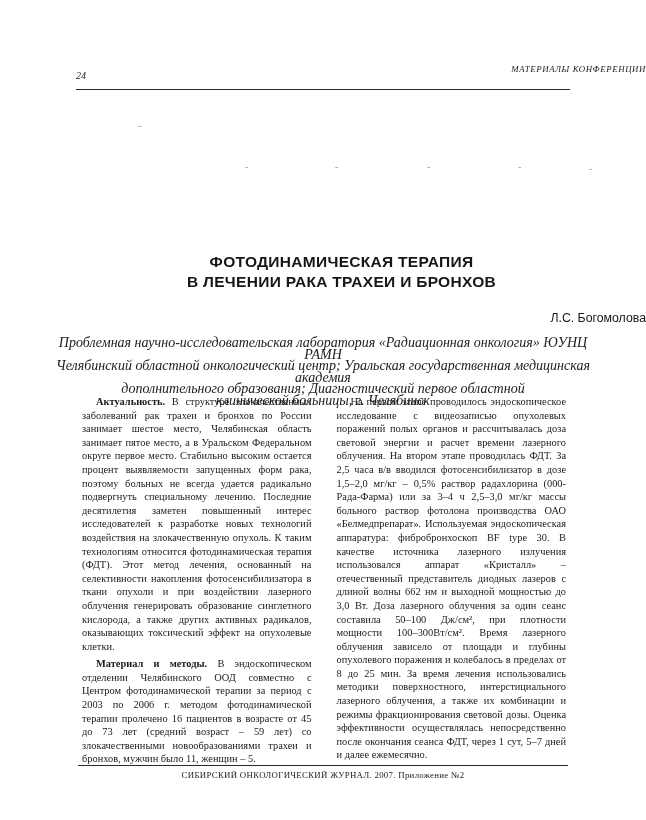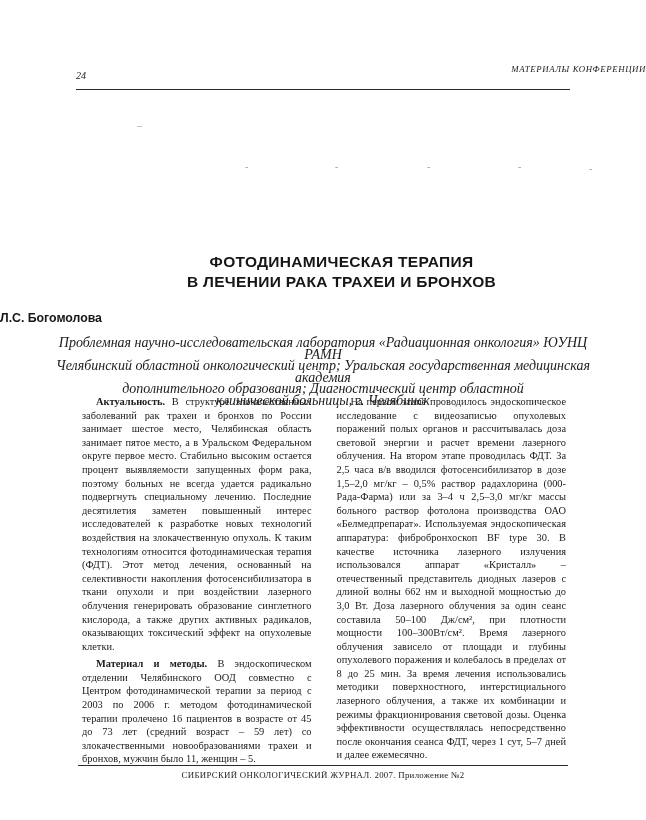--- a/index.html
+++ b/index.html
@@ -66,23 +66,23 @@
     line-height: 19.5px;
     letter-spacing: 0.3px;
     color: #161616;
     padding-left: 37px;
   }
   .article-author {
     position: absolute;
     left: 0;
     right: 0;
     top: 311px;
-    text-align: left;
+    text-align: right;
     font-family: "Liberation Sans", sans-serif;
-    font-weight: bold;
+    font-weight: normal;
     font-size: 12.3px;
     color: #161616;
   }
   .article-affiliation {
     position: absolute;
     left: 40px;
     right: 40px;
     top: 337px;
     text-align: center;
     font-style: italic;
@@ -147,21 +147,21 @@
 <div class="article-title">
   <div>ФОТОДИНАМИЧЕСКАЯ ТЕРАПИЯ</div>
   <div>В ЛЕЧЕНИИ РАКА ТРАХЕИ И БРОНХОВ</div>
 </div>
 
 <div class="article-author">Л.С. Богомолова</div>
 
 <div class="article-affiliation">
   <div>Проблемная научно-исследовательская лаборатория «Радиационная онкология» ЮУНЦ РАМН</div>
   <div>Челябинский областной онкологический центр; Уральская государственная медицинская академия</div>
-  <div>дополнительного образования; Диагностический центр областной</div>
+  <div>дополнительного образования; Диагностический первое областной</div>
   <div>клинической больницы, г. Челябинск</div>
 </div>
 
 <div class="body-columns">
   <div class="column">
     <p><span class="lead">Актуальность.</span><span> В структуре злокачественных заболеваний рак трахеи и бронхов по России занимает шестое место, Челябинская область занимает пятое место, а в Уральском Федеральном округе первое место. Стабильно высоким остается процент выявляемости запущенных форм рака, поэтому больных не всегда удается радикально подвергнуть специальному лечению. Последние десятилетия заметен повышенный интерес исследователей к разработке новых технологий воздействия на злокачественную опухоль. К таким технологиям относится фотодинамическая терапия (ФДТ). Этот метод лечения, основанный на селективности накопления фотосенсибилизатора в ткани опухоли и при воздействии лазерного облучения генерировать образование синглетного кислорода, а также других активных радикалов, оказывающих токсический эффект на опухолевые клетки.</span></p>
     <p><span class="lead">Материал и методы.</span><span> В эндоскопическом отделении Челябинского ООД совместно с Центром фотодинамической терапии за период с 2003 по 2006 г. методом фотодинамической терапии пролечено 16 пациентов в возрасте от 45 до 73 лет (средний возраст – 59 лет) со злокачественными новообразованиями трахеи и бронхов, мужчин было 11, женщин – 5.</span></p>
   </div>
   <div class="column">
     <p>На первом этапе проводилось эндоскопическое исследование с видеозаписью опухолевых поражений полых органов и рассчитывалась доза световой энергии и расчет времени лазерного облучения. На втором этапе проводилась ФДТ. За 2,5 часа в/в вводился фотосенсибилизатор в дозе 1,5–2,0 мг/кг – 0,5% раствор радахлорина (000-Рада-Фарма) или за 3–4 ч 2,5–3,0 мг/кг массы больного раствор фотолона производства ОАО «Белмедпрепарат». Используемая эндоскопическая аппаратура: фибробронхоскоп BF type 30. В качестве источника лазерного излучения использовался аппарат «Кристалл» – отечественный представитель диодных лазеров с длиной волны 662 нм и выходной мощностью до 3,0 Вт. Доза лазерного облучения за один сеанс составила 50–100 Дж/см², при плотности мощности 100–300Вт/см². Время лазерного облучения зависело от площади и глубины опухолевого поражения и колебалось в пределах от 8 до 25 мин. За время лечения использовались методики поверхностного, интерстициального лазерного облучения, а также их комбинации и режимы фракционирования световой дозы. Оценка эффективности осуществлялась непосредственно после окончания сеанса ФДТ, через 1 сут, 5–7 дней и далее ежемесячно.</p>

